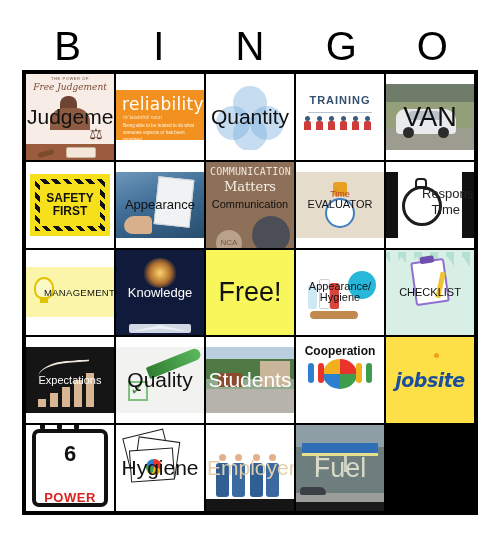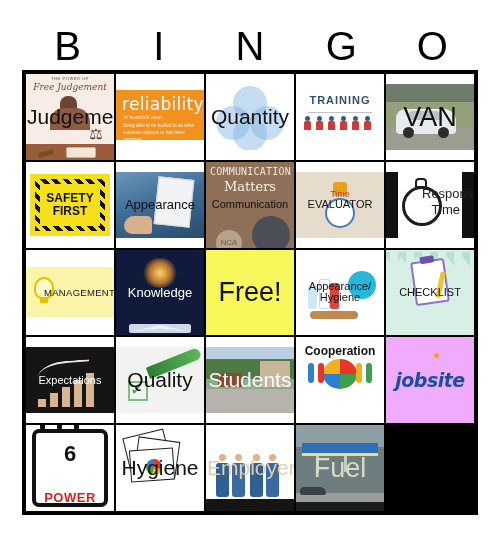--- a/index.html
+++ b/index.html
@@ -404,21 +404,21 @@
   }
   .art-coop .fig {
     position: absolute; top: 26px; width: 6px; height: 20px; border-radius: 3px;
   }
   .art-coop .f1 { left: 12px; background: #2f7fd0; }
   .art-coop .f2 { left: 22px; background: #e8342b; }
   .art-coop .f3 { right: 22px; background: #f2b01e; }
   .art-coop .f4 { right: 12px; background: #3f9e4d; }
 
   
-  .art-jobsite { background: #f0abfc; }
+  .art-jobsite { background: #fde047; }
   .art-jobsite .logo {
     position: absolute; left: 0; right: 0; top: 50%; transform: translateY(-50%);
     text-align: center; color: #1b4f9c; font-size: 19px; font-style: italic;
     font-weight: bold; font-family: "DejaVu Sans", sans-serif; letter-spacing: -.5px;
   }
   .art-jobsite .dot {
     position: absolute; left: 55%; top: 16px; width: 5px; height: 5px;
     border-radius: 50%; background: #f2a01e;
   }
 

